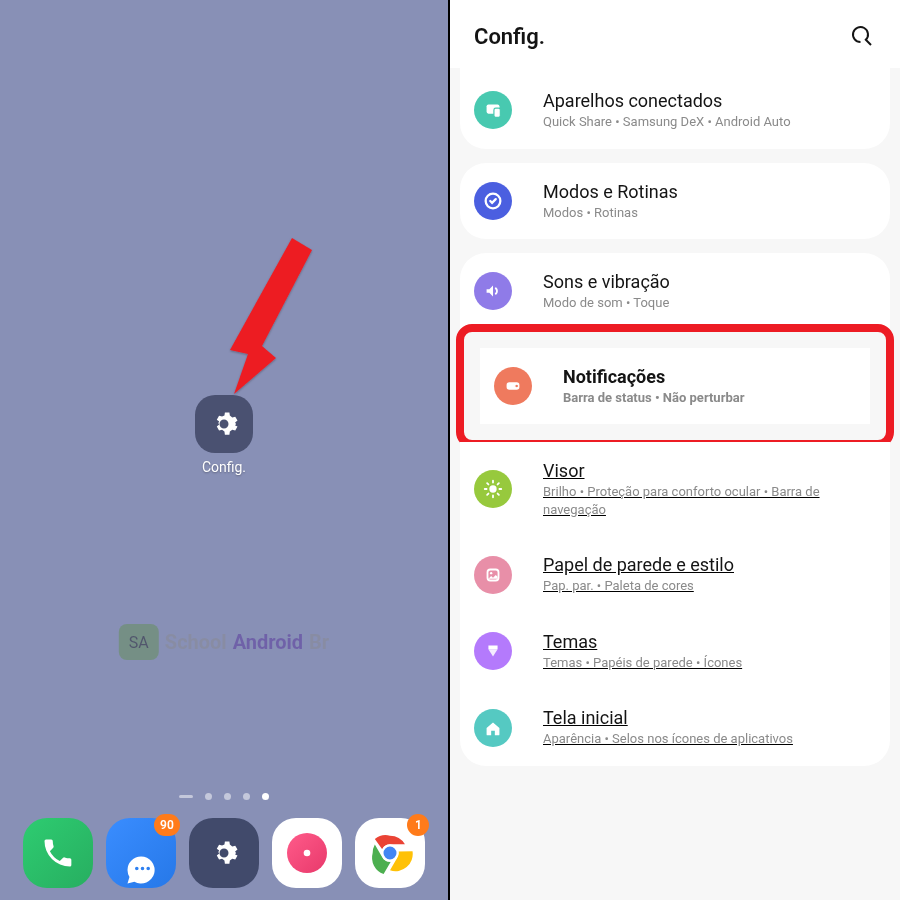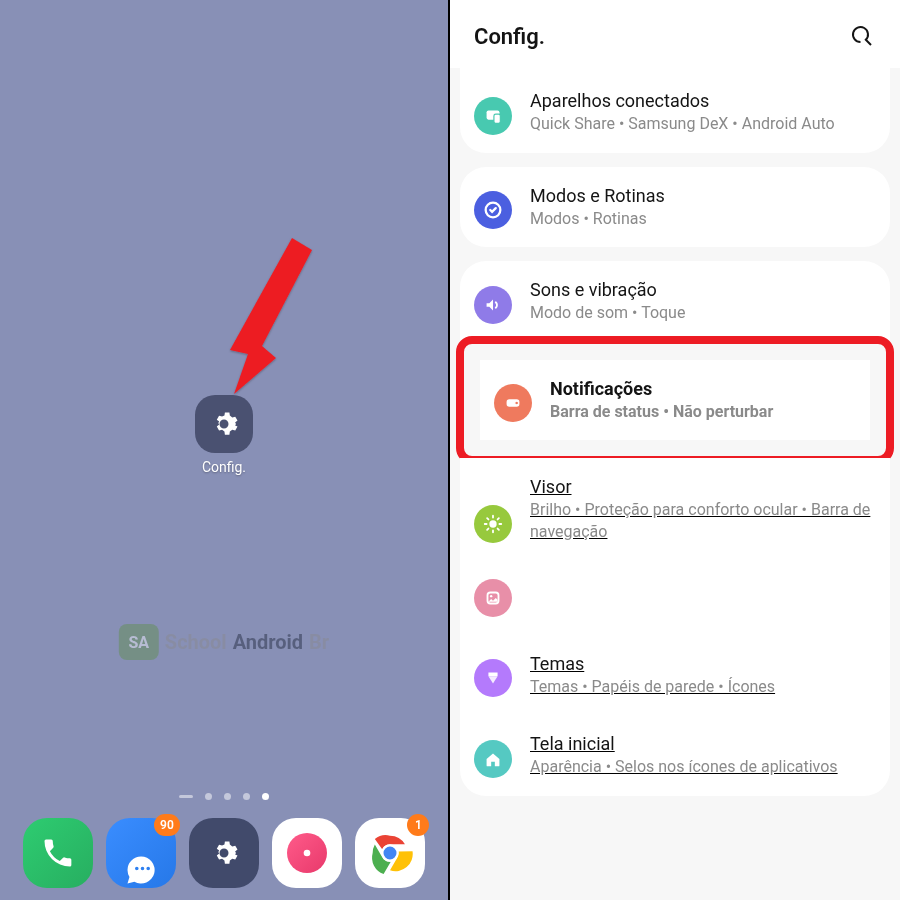--- a/index.html
+++ b/index.html
@@ -24,39 +24,39 @@
   .dock-icon { width: 70px; height: 70px; border-radius: 24px; display: flex; align-items: center; justify-content: center; position: relative; }
   .dock-phone { background: linear-gradient(135deg,#2ecc71,#27ae60); }
   .dock-msg { background: linear-gradient(135deg,#3a8dff,#2678e8); align-items: flex-end; }
   .dock-settings { background: #414a6b; }
   .dock-camera { background: #fff; }
   .dock-camera-inner { width: 40px; height: 40px; background: linear-gradient(135deg,#ff5b8a,#e8396b); border-radius: 50%; display: flex; align-items: center; justify-content: center; }
   .dock-chrome { background: #fff; }
   .badge-count { position: absolute; top: -4px; right: -4px; background: #ff7b1a; color: #fff; font-size: 12px; font-weight: 600; min-width: 22px; height: 22px; border-radius: 11px; display: flex; align-items: center; justify-content: center; padding: 0 6px; }
   
   .watermark { position: absolute; bottom: 240px; left: 50%; transform: translateX(-50%); display: flex; align-items: center; gap: 6px; opacity: .4; }
-  .watermark .wm-logo { width: 40px; height: 36px; background: #5a8f3e; border-radius: 8px; color: #ffffff; font-weight: 700; font-size: 16px; display: flex; align-items: center; justify-content: center; }
+  .watermark .wm-logo { width: 40px; height: 36px; background: #5a8f3e; border-radius: 8px; color: #000000; font-weight: 400; font-size: 16px; display: flex; align-items: center; justify-content: center; }
   .watermark .wm-text { font-size: 20px; font-weight: 700; color: #888; }
-  .watermark .wm-accent { color: #0f172a; }
+  .watermark .wm-accent { color: #4c1d95; }
   
   
   .right { width: 452px; border-left: 2px solid #000; background: #fff; display: flex; flex-direction: column; }
   .header { display: flex; align-items: center; justify-content: space-between; padding: 22px 24px 18px; }
   .header-title { font-size: 22px; font-weight: 600; color: #141414; }
   .search-btn { width: 28px; height: 28px; display: flex; align-items: center; justify-content: center; }
   
   .scroll { flex: 1; background: #f7f7f7; overflow: hidden; padding: 0 10px; }
   .card { background: #fff; border-radius: 26px; margin-bottom: 14px; overflow: hidden; }
   .card.clipped-top { border-top-left-radius: 0; border-top-right-radius: 0; margin-top: -26px; }
   
-  .row { display: flex; align-items: flex-end; padding: 18px 14px; gap: 18px; }
+  .row { display: flex; align-items: center; padding: 18px 14px; gap: 31px; }
   .row-icon { width: 38px; height: 38px; border-radius: 50%; display: flex; align-items: center; justify-content: center; flex-shrink: 0; }
   .row-text { flex: 1; }
   .row-title { font-size: 18px; color: #141414; margin-bottom: 2px; }
-  .row-sub { font-size: 16px; color: #8a8a8a; line-height: 1.35; }
+  .row-sub { font-size: 13px; color: #8a8a8a; line-height: 1.35; }
   
   .truncated-sub { font-size: 13.5px; color: #a8a8a8; padding: 4px 14px 10px 66px; }
   
   .ic-devices { background: #48c9b0; }
   .ic-modes { background: #4b5fe0; }
   .ic-sound { background: #8f7be8; }
   .ic-notif { background: #ef7a5e; }
   .ic-display { background: #97c93d; }
   .ic-wall { background: #e88fa8; }
   .ic-themes { background: #b47afc; }
@@ -233,20 +233,24 @@
         </div>
       </div>
       <div class="row">
         <div class="row-icon ic-wall">
             <svg viewBox="0 0 24 24">
               <rect x="6" y="6" width="12" height="12" rx="3" fill="none" stroke="#fff" stroke-width="2"></rect>
               <circle cx="10" cy="10" r="1.3"></circle>
               <path d="M7 16l3-3 2 2 3-3 2 2v2H7z"></path>
             </svg>
           </div>
+        <div class="row-text">
+          <div class="row-title">Papel de parede e estilo</div>
+          <div class="row-sub">Pap. par. • Paleta de cores</div>
+        </div>
       </div>
       <div class="row">
         <div class="row-icon ic-themes">
             <svg viewBox="0 0 24 24">
               <path d="M7 6h10v4H7z"></path>
               <path d="M7 10l5 8 5-8z" fill="#fff" opacity=".85"></path>
             </svg>
           </div>
         <div class="row-text">
           <div class="row-title">Temas</div>

